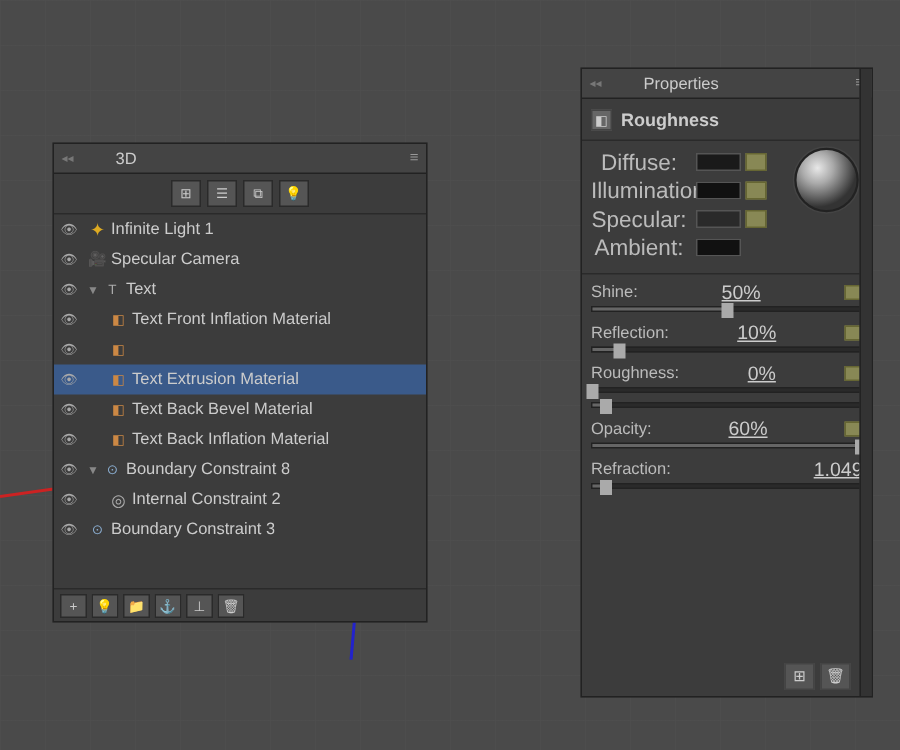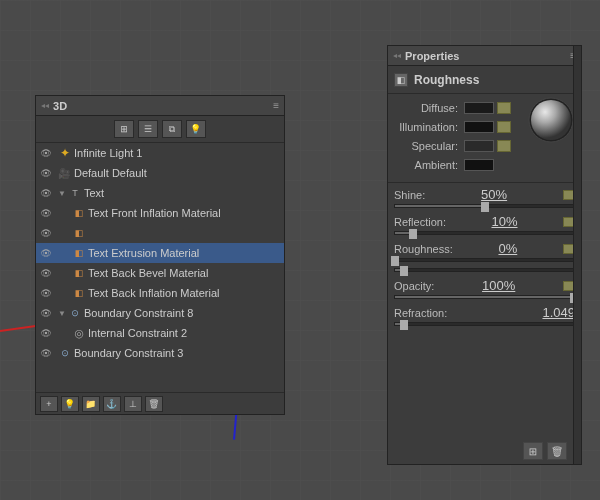--- a/index.html
+++ b/index.html
@@ -61,21 +61,22 @@
       justify-content: space-between;
       background: #444;
       padding: 3px 5px;
       height: 20px;
       border-bottom: 1px solid #222;
     }
 
     .panel-title {
       font-size: 11px;
       color: #ccc;
-      font-weight: bold;
+      font-weight: normal;
+      margin-left: 24px;
     }
 
     .panel-header-icons {
       display: flex;
       gap: 3px;
       align-items: center;
     }
 
     .header-icon {
       color: #999;
@@ -238,22 +239,22 @@
     .mat-row {
       display: flex;
       align-items: center;
       margin-bottom: 3px;
       height: 16px;
     }
 
     .mat-label {
       width: 70px;
       color: #bbb;
-      font-size: 11px;
-      text-align: right;
+      font-size: 15px;
+      text-align: center;
       padding-right: 6px;
     }
 
     .mat-color-box {
       width: 30px;
       height: 12px;
       border: 1px solid #555;
       flex-shrink: 0;
     }
 
@@ -406,21 +407,21 @@
       <div class="layer-eye">👁</div>
       <div class="layer-indent" style="width:4px;"></div>
       <div class="layer-icon icon-sun">✦</div>
       <div class="layer-name">Infinite Light 1</div>
     </div>
 
     <div class="layer-item">
       <div class="layer-eye">👁</div>
       <div class="layer-indent" style="width:4px;"></div>
       <div class="layer-icon icon-camera">🎥</div>
-      <div class="layer-name">Default Default</div>
+      <div class="layer-name">Specular Camera</div>
     </div>
 
     <div class="layer-item">
       <div class="layer-eye">👁</div>
       <div class="layer-indent" style="width:4px;"></div>
       <span class="collapse-arrow">▼</span>
       <div class="layer-icon icon-text" style="margin-left:2px;">T</div>
       <div class="layer-name">Text</div>
     </div>
 
@@ -587,21 +588,21 @@
     <div class="slider-row">
       <div class="slider-track">
         <div class="slider-fill" style="width:5%"></div>
         <div class="slider-thumb" style="left:5%;"></div>
       </div>
     </div>
 
     <div class="slider-row">
       <div class="slider-label-row">
         <span class="slider-label">Opacity:</span>
-        <span class="slider-value">100%</span>
+        <span class="slider-value">60%</span>
         <div class="slider-folder"></div>
       </div>
       <div class="slider-track">
         <div class="slider-fill" style="width:100%"></div>
         <div class="slider-thumb" style="left:100%;"></div>
       </div>
     </div>
 
     <div class="slider-row">
       <div class="slider-label-row">

